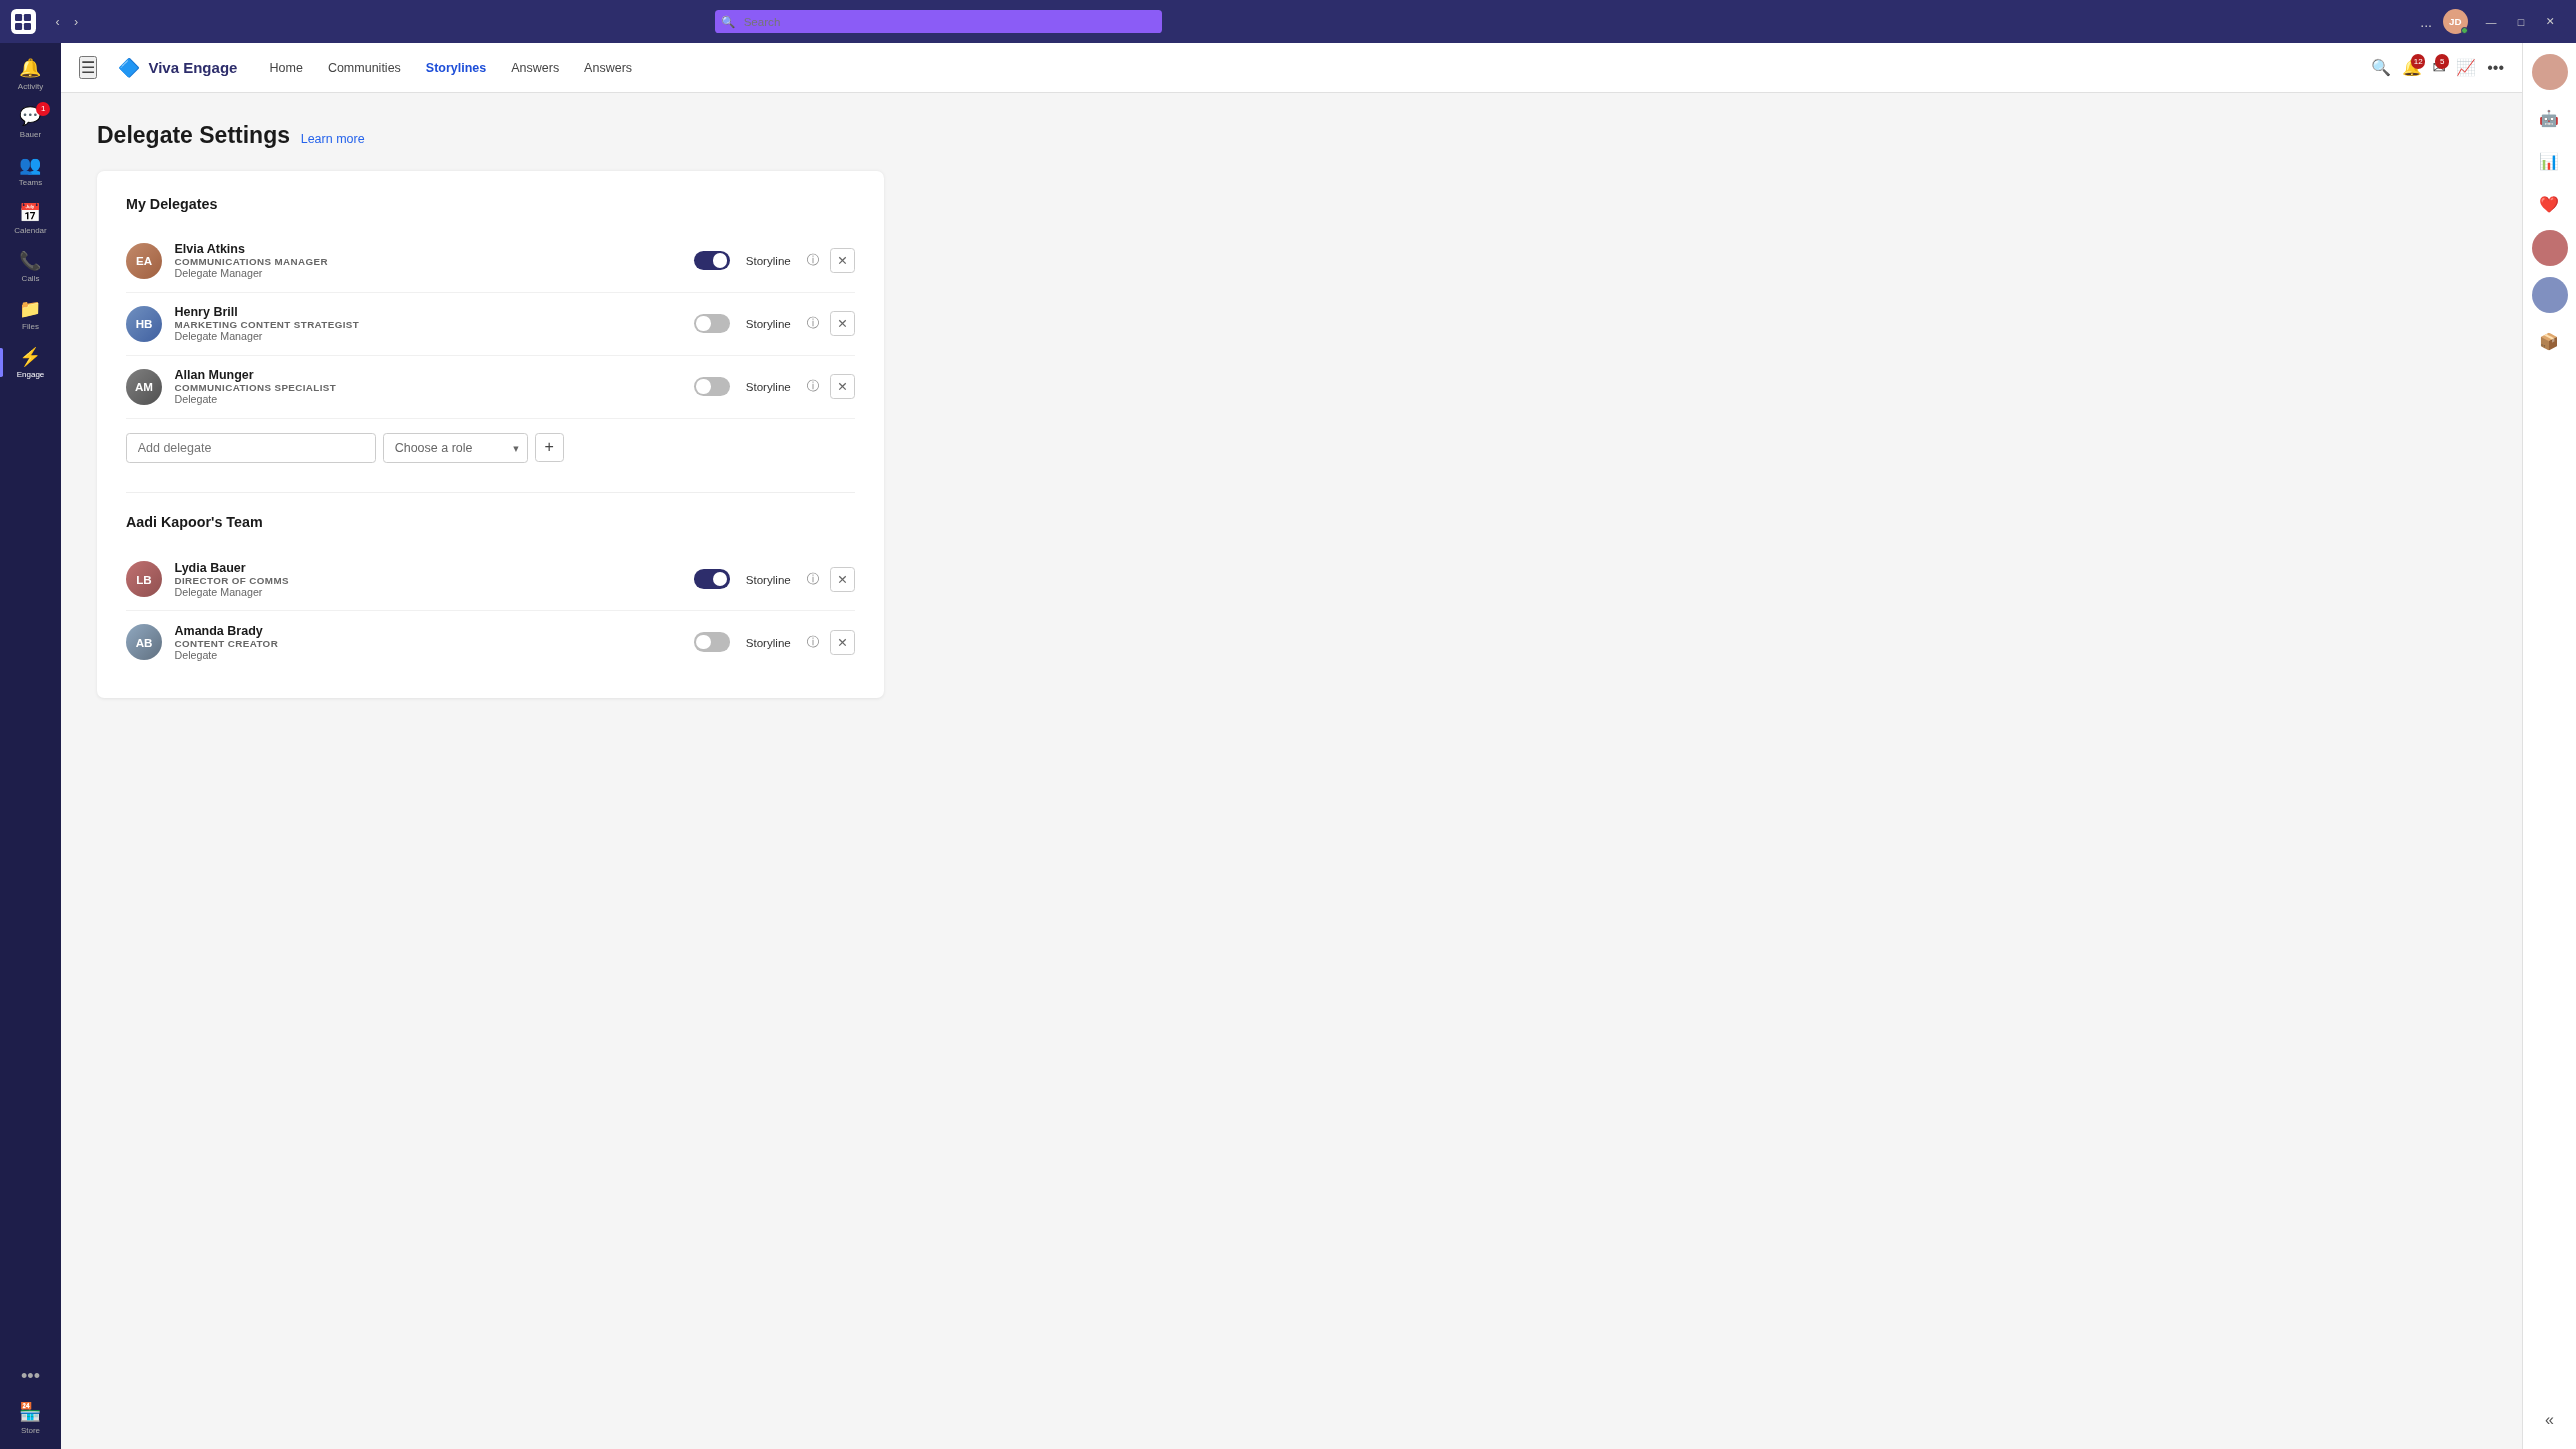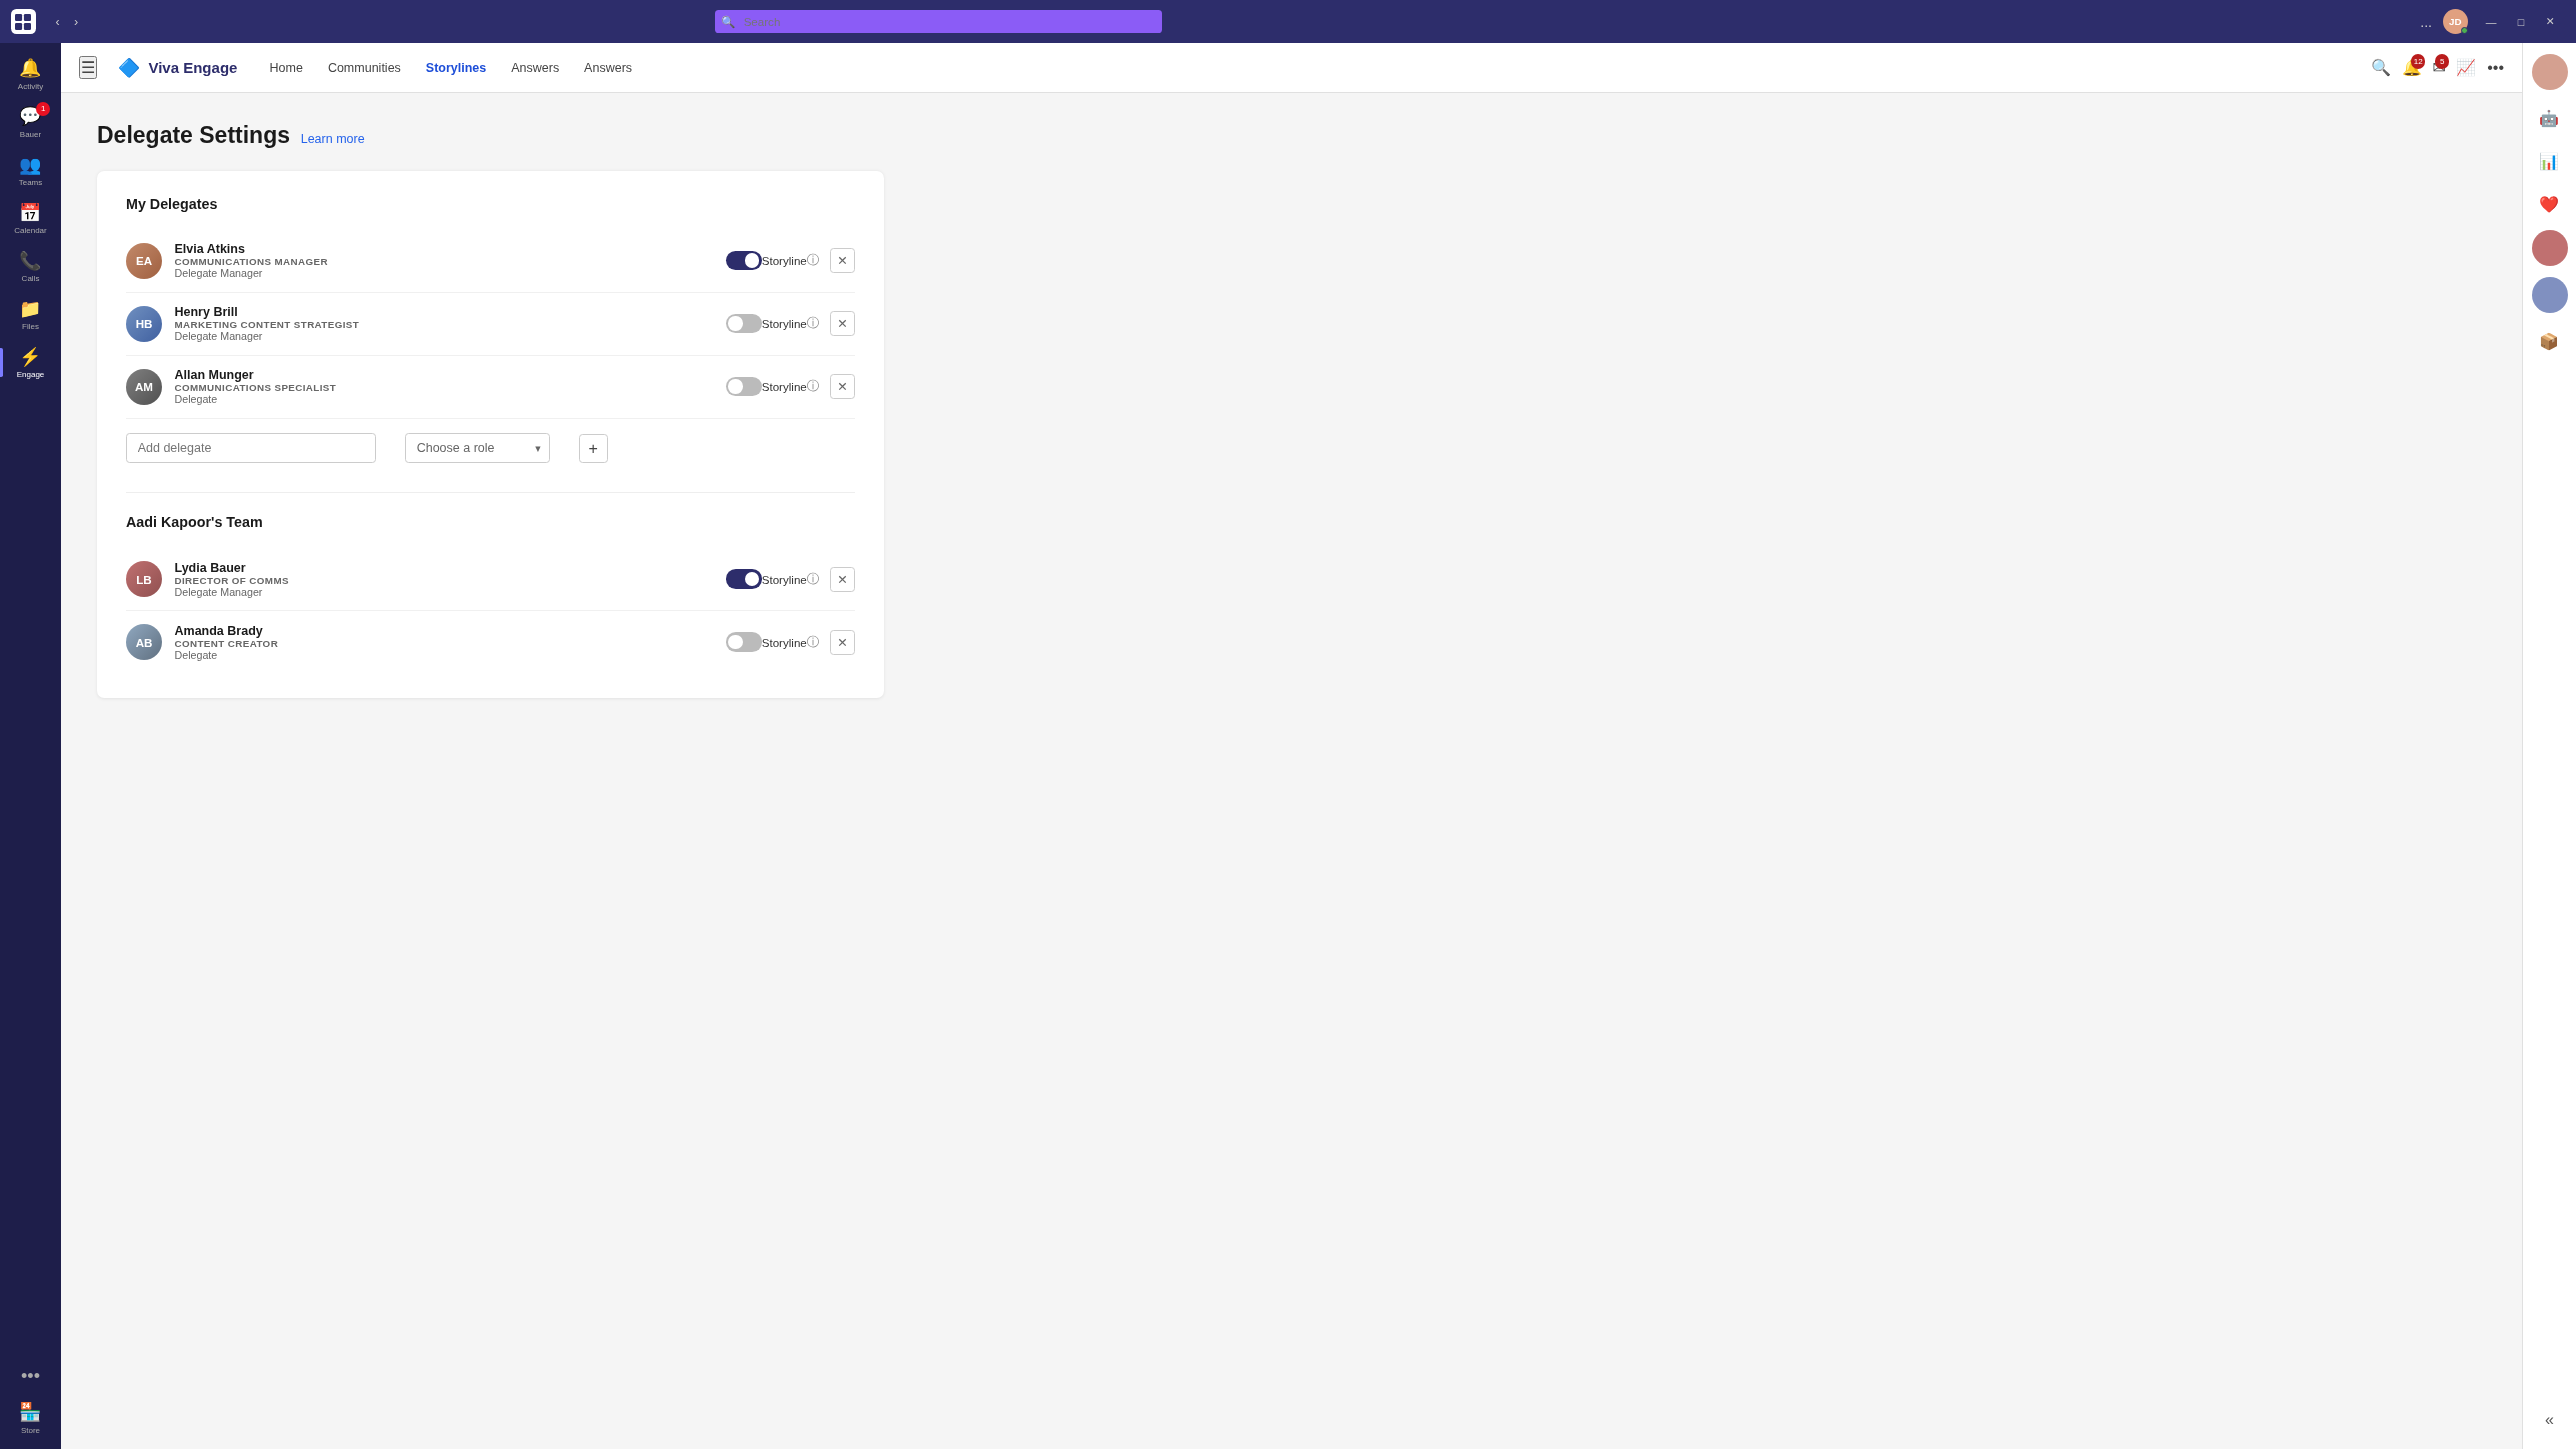--- a/index.html
+++ b/index.html
@@ -176,21 +176,21 @@
       font-size: 11.6px; font-weight: bold; color: white;
       overflow: hidden; margin-right: 12.5px;
     }
     .delegate-info { flex: 1; }
     .delegate-name { font-size: 12.5px; font-weight: 600; color: #1a1a1a; }
     .delegate-title { font-size: 9.8px; font-weight: 600; color: #666; text-transform: uppercase; letter-spacing: 0.4px; }
     .delegate-role-label { font-size: 10.7px; color: #666; }
     .delegate-actions { display: flex; align-items: center; gap: 10.7px; }
 
     
-    .toggle-wrapper { display: flex; align-items: center; gap: 0; }
+    .toggle-wrapper { display: flex; align-items: center; gap: 16px; }
     .toggle {
       width: 36px; height: 19.7px; border-radius: 9.8px;
       position: relative; cursor: pointer; flex-shrink: 0;
       transition: background 0.2s;
     }
     .toggle.on { background: #2d2d6b; }
     .toggle.off { background: #bbb; }
     .toggle-thumb {
       position: absolute; top: 2.7px;
       width: 14.3px; height: 14.3px; border-radius: 50%; background: white;
@@ -201,21 +201,21 @@
     .toggle-label { font-size: 11.6px; color: #333; }
     .info-icon { color: #888; font-size: 12.5px; cursor: pointer; }
     .remove-btn {
       background: none; border: 0.9px solid #ccc; border-radius: 3.6px;
       width: 25px; height: 25px; cursor: pointer; font-size: 12.5px; color: #666;
       display: flex; align-items: center; justify-content: center;
     }
 
     
     .add-delegate-row {
-      display: flex; align-items: flex-end; gap: 29px; padding: 14.3px 0 3.6px 0;
+      display: flex; align-items: flex-start; gap: 7px; padding: 14.3px 0 3.6px 0;
     }
     .add-delegate-input {
       flex: 1; max-width: 250px;
       padding: 7.2px 10.7px; border: 0.9px solid #ccc; border-radius: 3.6px;
       font-size: 12.5px; color: #666;
     }
     .choose-role-select {
       padding: 7.2px 29px 7.2px 10.7px; border: 0.9px solid #ccc; border-radius: 3.6px;
       font-size: 12.5px; color: #666; background: white; cursor: pointer;
       appearance: none; min-width: 143px;

